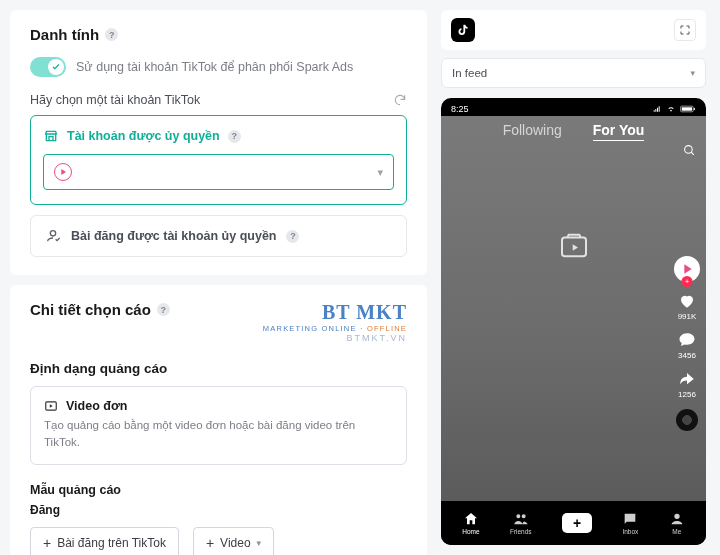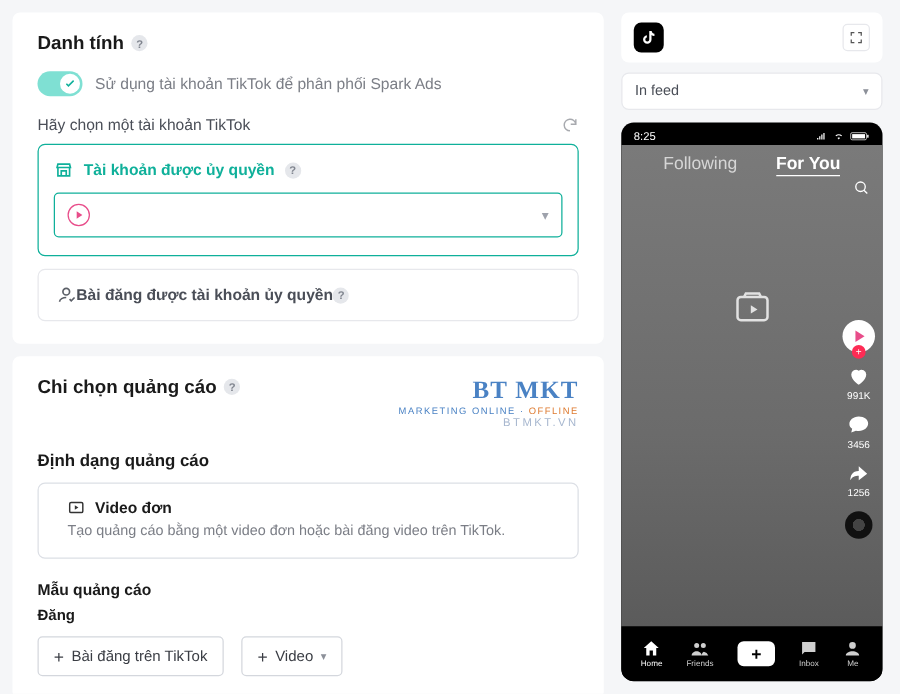--- a/index.html
+++ b/index.html
@@ -25,45 +25,45 @@
 .acct-header { display: flex; align-items: center; gap: 8px; margin-bottom: 10px; }
 .acct-header .ic { width:16px;height:16px; color:#0fb09a; display:inline-flex;align-items:center;justify-content:center;}
 .acct-header .txt { color:#0fb09a; font-weight:600; font-size:12.5px; }
 
 .select { border:1.5px solid #0fb09a; border-radius:4px; height:36px; display:flex; align-items:center; padding:0 10px; gap:8px; background:#fff; cursor:pointer;}
 .select .badge{width:18px;height:18px;border-radius:50%;border:1.5px solid #e84d8a;display:inline-flex;align-items:center;justify-content:center;}
 .select .badge svg{width:10px;height:10px;}
 .select .val{flex:1; color:#222; font-size:12.5px; white-space:nowrap;overflow:hidden;text-overflow:ellipsis;}
 .select .caret{color:#9ea2ac;font-size:11px;}
 
-.plain-row { border:1px solid #e7e8ec; border-radius:6px; padding:12px 14px; display:flex; align-items:center; cursor:pointer;}
+.plain-row { border:1px solid #e7e8ec; border-radius:6px; padding:12px 14px; display:flex; align-items:center; gap:10px; cursor:pointer;}
 .plain-row .ic{width:16px;height:16px;color:#5c6068;display:inline-flex;}
 .plain-row .txt{color:#4a4e57;font-weight:600;font-size:12.5px;}
 
 .card2-head { display:flex; align-items:flex-start; justify-content:space-between; margin-bottom:18px;}
 .watermark { text-align:right; }
 .watermark .wm1{font-family: Georgia, serif; font-weight:700; font-size:20px; color:#4a82c4; letter-spacing:1px;}
 .watermark .wm2{font-size:7.5px; letter-spacing:1.2px; color:#4a82c4;}
 .watermark .wm2 .ofl{color:#de7a2f;}
 .watermark .wm3{font-size:9px; letter-spacing:2px; color:#a7b7cf;}
 
-.format-box{border:1px solid #dcdfe5;border-radius:6px;padding:12px 23px;margin-bottom:18px;}
+.format-box{border:1px solid #dcdfe5;border-radius:6px;padding:12px 13px;margin-bottom:18px;}
 .format-box .ft{display:flex;align-items:center;gap:8px;font-weight:600;font-size:12.5px;margin-bottom:4px;}
 .format-box .ft .ic{width:14px;height:14px;display:inline-flex;}
 .format-box .desc{color:#7b7e86;font-size:11.5px;line-height:1.5;}
 
 .dark{font-size:12.5px;font-weight:700;margin-bottom:6px;}
 .dark-sub{font-size:12px;font-weight:600;margin-bottom:10px;}
 .btnrow{display:flex;gap:14px;}
 .btn{border:1px solid #d4d7dd;background:#fff;border-radius:4px;height:32px;padding:0 12px;display:inline-flex;align-items:center;gap:6px;font-size:12px;color:#3a3d44;cursor:pointer;}
 .btn .plus{font-size:14px;line-height:1;}
 .btn .caret{font-size:9px;color:#8c9099;}
 
 
-.right { width: 209px; display:flex; flex-direction:column; }
+.right { width: 265px; display:flex; flex-direction:column; }
 .rhead { display:flex; align-items:center; justify-content:space-between; background:#fff; border-radius:6px; padding:8px 10px; margin-bottom:8px;}
 .tiktok-logo{width:24px;height:24px;border-radius:6px;background:#000;display:flex;align-items:center;justify-content:center;}
 .tiktok-logo svg{width:14px;height:14px;}
 .expand-btn{width:22px;height:22px;border:1px solid #e7e8ec;border-radius:4px;display:flex;align-items:center;justify-content:center;cursor:pointer;}
 .expand-btn svg{width:12px;height:12px;}
 .feed-sel{background:#fff;border:1px solid #e7e8ec;border-radius:6px;height:30px;display:flex;align-items:center;justify-content:space-between;padding:0 10px;font-size:11.5px;color:#4a4e57;cursor:pointer;margin-bottom:10px;}
 
 .phone{background:#000;border-radius:10px;flex:1;display:flex;flex-direction:column;overflow:hidden;position:relative;}
 .phone .statusbar{display:flex;align-items:center;justify-content:space-between;padding:6px 10px 2px;color:#fff;font-size:9px;}
 .phone .statusbar .ricons{display:flex;gap:4px;align-items:center;}
@@ -156,21 +156,21 @@
             </svg>
         </span>
         <span class="txt">Bài đăng được tài khoản ủy quyền</span>
         <span class="qmark">?</span>
       </div>
     </div>
 
     <div class="card">
       <div class="card2-head">
         <h2 class="section-title">
-          <span>Chi chọn quảng cáo</span>
+          <span>Chi tiết chọn cáo</span>
           <span class="qmark">?</span>
         </h2>
         <div class="watermark">
           <div class="wm1">BT MKT</div>
           <div class="wm2"><span>MARKETING ONLINE</span> · <span class="ofl">OFFLINE</span></div>
           <div class="wm3">BTMKT.VN</div>
         </div>
       </div>
 
       <h3 class="sub-title">Định dạng quảng cáo</h3>

